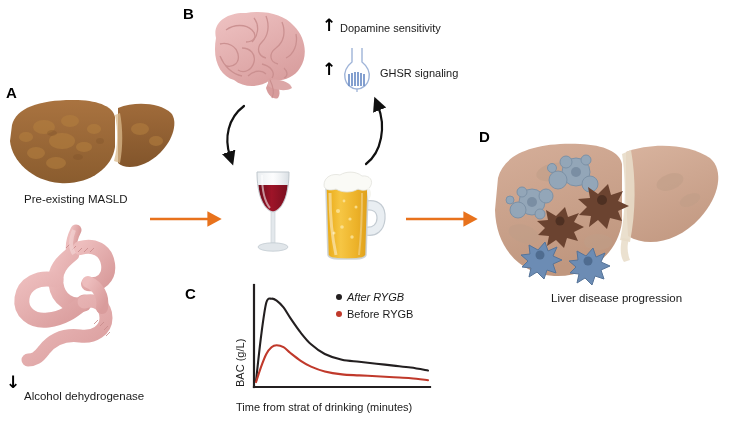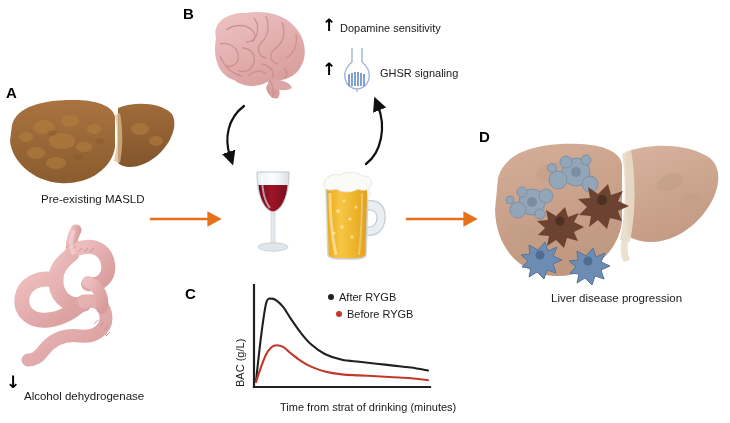--- a/index.html
+++ b/index.html
@@ -25,21 +25,21 @@
   .svg-holder{position:absolute;}
 
   
   #chartC{position:absolute;left:232px;top:283px;width:195px;height:140px;}
   .axis-line{stroke:#231f20;stroke-width:2.2;fill:none;stroke-linecap:square;}
   .curve{fill:none;stroke-width:2.1;stroke-linejoin:round;stroke-linecap:round;}
   .ylab{
     position:absolute;font-size:11px;color:#1a1a1a;
     transform:rotate(-90deg);transform-origin:left top;white-space:nowrap;
   }
-  .xlab{position:absolute;font-size:11px;color:#1a1a1a;white-space:nowrap;margin-left:44px;}
+  .xlab{position:absolute;font-size:11px;color:#1a1a1a;white-space:nowrap;}
   .legend-row{position:absolute;display:flex;align-items:center;gap:5px;font-size:11px;}
   .legend-dot{width:6px;height:6px;border-radius:50%;display:inline-block;}
 </style>
 </head>
 <body>
 
 <div class="fig">
 
   <div class="panel-letter" style="left:6px;top:84px;">A</div>
 
@@ -71,21 +71,21 @@
           <ellipse cx="148" cy="46" rx="7" ry="5"></ellipse>
       </g>
       <g fill="#7A4F27" opacity=".3">
         <ellipse cx="44" cy="38" rx="5" ry="3"></ellipse>
           <ellipse cx="70" cy="62" rx="5" ry="3"></ellipse>
         <ellipse cx="92" cy="46" rx="4" ry="3"></ellipse>
       </g>
     </svg>
   </div>
 
-  <div class="caption" style="left:41px;top:193px;">Pre-existing MASLD</div>
+  <div class="caption" style="left:24px;top:193px;">Pre-existing MASLD</div>
 
   <div class="svg-holder" style="left:14px;top:228px;">
     <svg width="150" height="135" viewBox="0 0 150 135">
       <defs>
         <linearGradient id="gut" x1="0" y1="0" x2="1" y2="1">
           <stop offset="0%" stop-color="#EDBDBD"></stop>
             <stop offset="100%" stop-color="#D99C9C"></stop>
         </linearGradient>
       </defs>
       <g fill="none" stroke="url(#gut)" stroke-linecap="round" stroke-linejoin="round">
@@ -256,21 +256,21 @@
   <div class="panel-letter" style="left:185px;top:285px;">C</div>
 
   <div id="chartC">
     <div class="ylab" style="left:2px;top:104px;">BAC (g/L)</div>
     <svg id="chartSvg" width="186" height="112" viewBox="0 0 186 112" style="position:absolute;left:14px;top:0;">
       <line class="axis-line" x1="8" y1="2" x2="8" y2="104"></line>
       <line class="axis-line" x1="8" y1="104" x2="184" y2="104"></line>
       <path id="serie0" class="curve" d="M10.00,98.15 C10.83,90.86 13.51,65.13 15.16,52.56 C16.81,39.99 18.67,25.48 20.32,19.58 C21.97,13.68 23.83,16.01 25.48,15.70 C27.13,15.39 28.71,16.24 30.64,17.64 C32.57,19.04 35.32,21.64 37.52,24.43 C39.72,27.22 41.65,31.06 44.40,35.10 C47.15,39.14 51.42,45.46 54.72,49.65 C58.02,53.84 61.19,57.88 65.04,61.29 C68.89,64.70 73.85,68.51 78.80,70.99 C83.75,73.47 90.50,75.57 96.00,76.81 C101.50,78.05 107.70,78.13 113.20,78.75 C118.70,79.37 124.90,80.07 130.40,80.69 C135.90,81.31 142.10,82.01 147.60,82.63 C153.10,83.25 159.30,83.79 164.80,84.57 C170.30,85.35 179.25,87.01 182.00,87.48" stroke="#231f20"></path>
       <path id="serie1" class="curve" d="M10.00,99.12 C10.83,96.64 13.51,88.10 15.16,83.60 C16.81,79.10 18.67,74.09 20.32,70.99 C21.97,67.89 23.83,65.60 25.48,64.20 C27.13,62.80 28.71,62.26 30.64,62.26 C32.57,62.26 35.32,62.96 37.52,64.20 C39.72,65.44 41.65,67.85 44.40,70.02 C47.15,72.19 51.42,75.61 54.72,77.78 C58.02,79.95 61.19,81.89 65.04,83.60 C68.89,85.31 73.85,87.21 78.80,88.45 C83.75,89.69 90.50,90.74 96.00,91.36 C101.50,91.98 107.70,92.02 113.20,92.33 C118.70,92.64 124.90,92.99 130.40,93.30 C135.90,93.61 142.10,93.96 147.60,94.27 C153.10,94.58 159.30,94.77 164.80,95.24 C170.30,95.71 179.25,96.87 182.00,97.18" stroke="#C0392B"></path>
     </svg>
-    <div class="legend-row" style="left:96px;top:8px;">
+    <div class="legend-row" style="left:104px;top:8px;font-style:italic;">
       <span class="legend-dot" id="lgd0" style="background: rgb(35, 31, 32);"></span>
       <span>After RYGB</span>
     </div>
     <div class="legend-row" style="left:104px;top:25px;">
       <span class="legend-dot" id="lgd1" style="background: rgb(192, 57, 43);"></span>
       <span>Before RYGB</span>
     </div>
     <div class="xlab" style="left:4px;top:118px;">Time from strat of drinking (minutes)</div>
   </div>
 

